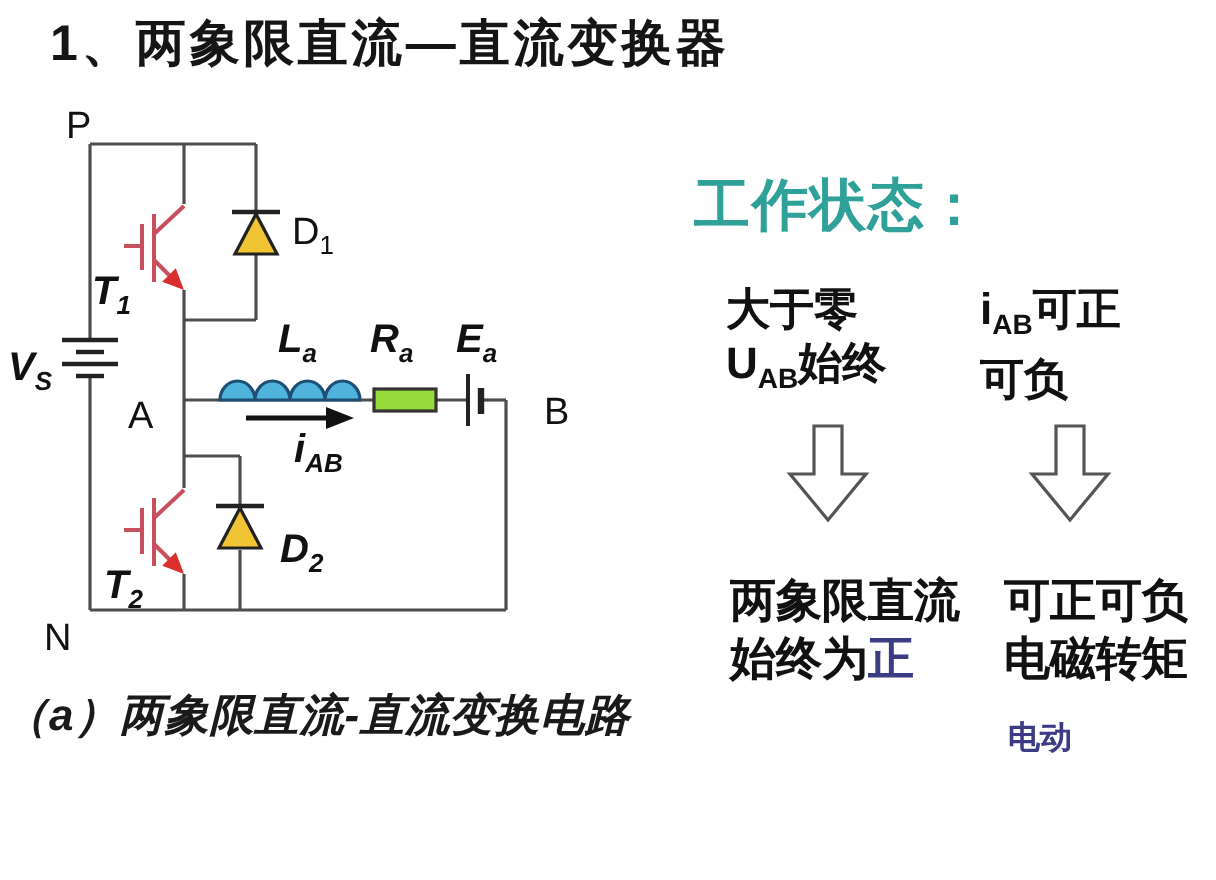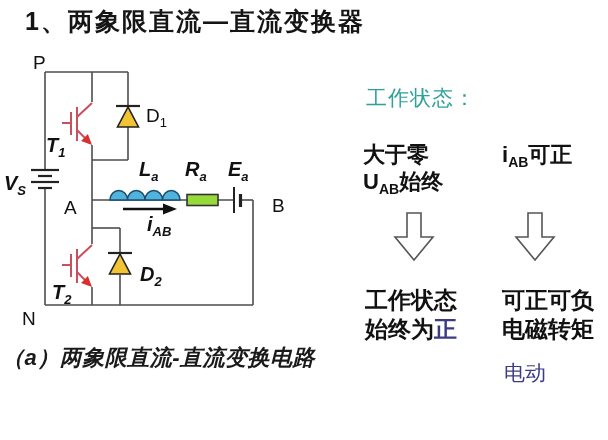--- a/index.html
+++ b/index.html
@@ -19,30 +19,30 @@
     font-family:"Liberation Sans",sans-serif;color:#111;
   }
   .abs{position:absolute}
   .page-title{
     left:25px;top:5px;font-size:25px;font-weight:700;color:#151515;letter-spacing:2px;
   }
   .caption{
     left:2px;top:343px;font-size:22px;font-weight:700;color:#1a1a1a;letter-spacing:.5px;font-style:italic;
   }
   .panel-heading{
-    left:347px;top:84px;font-size:21px;font-weight:400;color:var(--heading-teal);letter-spacing:1px;margin-left:19px;
+    left:347px;top:84px;font-size:28px;font-weight:700;color:var(--heading-teal);letter-spacing:1px;
   }
   .txt-block{font-weight:700;color:#111}
   .cond{font-size:22px;line-height:27px}
   .cond sub{font-size:14px;font-weight:700;vertical-align:-5px;letter-spacing:0}
   .res{font-size:23px;line-height:29px}
   .navy{color:var(--highlight-navy)}
-  .extra{font-size:21px;font-weight:400;color:var(--highlight-navy)}
+  .extra{font-size:16px;font-weight:700;color:var(--highlight-navy)}
   .cond1{left:363px;top:141px}
-  .cond2{left:502px;top:141px}
+  .cond2{left:490px;top:141px}
   .res1{left:365px;top:286px}
   .res2{left:502px;top:286px}
   .extra1{left:504px;top:359px}
   .extra2{left:504px;top:400px}
   .down-arrow1{left:392px;top:212px}
   .down-arrow2{left:513px;top:212px}
   .edge-line{left:90px;top:435px;width:518px;height:2px;background:#dcdcdc}
 
   
   .circuit{left:0;top:55px}
@@ -158,31 +158,32 @@
 
   <div class="abs panel-heading">工作状态：</div>
 
   <div class="abs txt-block cond cond1">
     <div>大于零</div>
     <div><span>U</span><sub>AB</sub><span>始终</span></div>
   </div>
 
   <div class="abs txt-block cond cond2">
     <div><span>i</span><sub>AB</sub><span>可正</span></div>
+    <div>可负</div>
   </div>
 
   <svg class="abs down-arrow1" width="44" height="50" viewBox="0 0 44 50" xmlns="http://www.w3.org/2000/svg">
     <polygon class="outline-arrow" points="15,1 29,1 29,25 41,25 22,48 3,25 15,25"></polygon>
   </svg>
   <svg class="abs down-arrow2" width="44" height="50" viewBox="0 0 44 50" xmlns="http://www.w3.org/2000/svg">
     <polygon class="outline-arrow" points="15,1 29,1 29,25 41,25 22,48 3,25 15,25"></polygon>
   </svg>
 
   <div class="abs txt-block res res1">
-    <div>工作状态</div>
+    <div>两象限直流</div>
     <div><span>始终为</span><span class="navy">正</span></div>
   </div>
 
   <div class="abs txt-block res res2">
     <div>可正可负</div>
     <div>电磁转矩</div>
   </div>
 
   <div class="abs extra extra1">电动</div>
 

